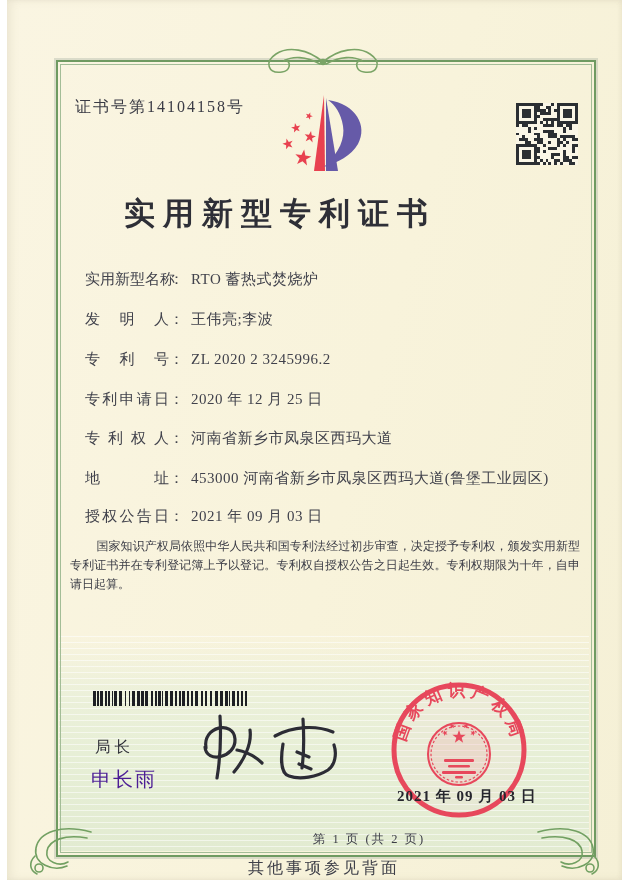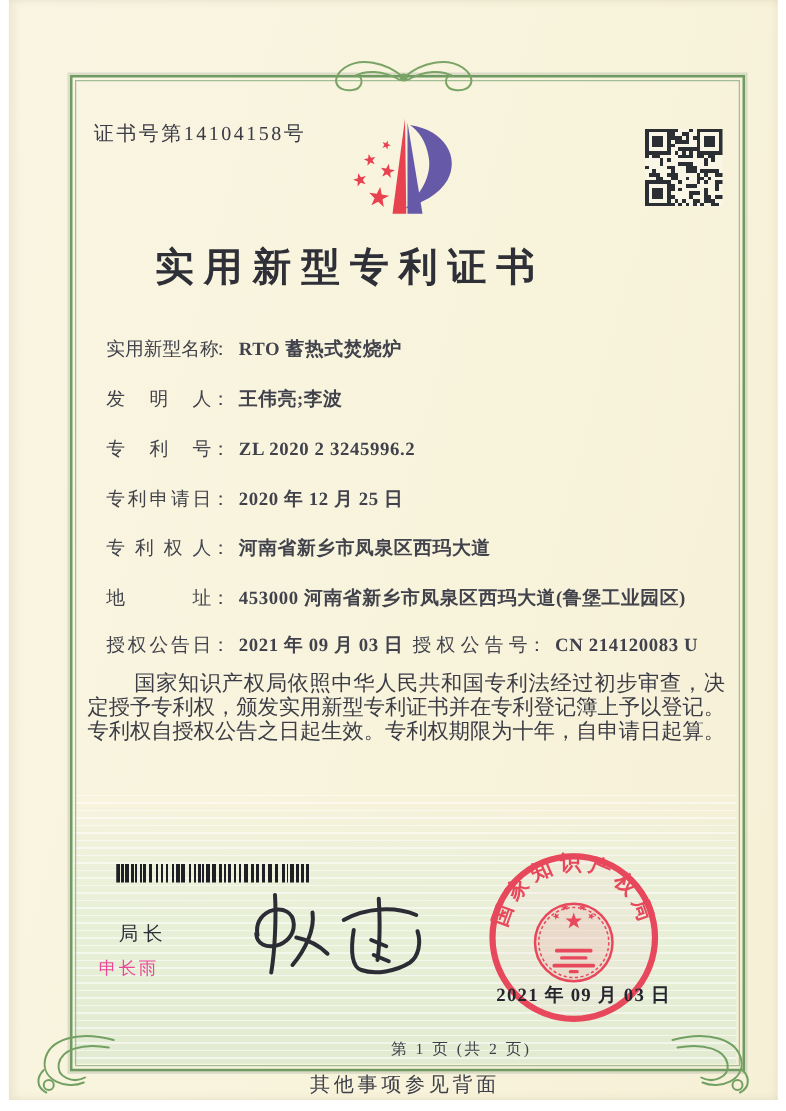--- a/index.html
+++ b/index.html
@@ -15,27 +15,27 @@
   .green-zone{left:59px;top:636px;width:530px;height:215px;
       background:
         repeating-linear-gradient(180deg, rgba(255,255,255,0.55) 0 1px, rgba(255,255,255,0) 1px 6px),
         linear-gradient(180deg, rgba(231,239,216,0) 0%, rgba(231,239,216,0.75) 28%, #e7efd6 55%, #e2ebd1 100%);}
   .certno{left:75px;top:97px;font-size:16px;letter-spacing:2px;color:#3a3b45;}
   .title{left:56px;width:448px;top:193px;text-align:center;font-size:31px;font-weight:bold;
          letter-spacing:8px;color:#2e2f37;}
   .frow{left:85px;font-size:15px;color:#41424c;white-space:nowrap;}
   .flabel{display:inline-block;width:84px;text-align:justify;text-align-last:justify;
           text-justify:inter-ideograph;vertical-align:bottom;}
-  .fvalue{margin-left:7px;letter-spacing:0.5px;font-weight:bold;}
+  .fvalue{margin-left:7px;letter-spacing:0.5px;}
   .grant-right{position:absolute;left:245px;top:0;white-space:nowrap;}
-  .paras{left:70px;top:537px;width:510px;font-size:17px;line-height:19px;
+  .paras{left:70px;top:537px;width:510px;font-size:12px;line-height:19px;
          color:#3b3c46;text-align:justify;}
   .paras p{margin:0;text-indent:2.2em;}
   .sig-role{left:95px;top:737px;font-size:15.5px;letter-spacing:4px;color:#2f3038;}
-  .sig-name{left:79px;top:766px;font-size:14px;letter-spacing:2px;color:#ec4899;}
+  .sig-name{left:91px;top:766px;font-size:20px;letter-spacing:2px;color:#4c1d95;}
   .seal-date{left:397px;top:787px;font-size:15px;font-weight:600;letter-spacing:1px;color:#26262e;}
   .page-info{left:56px;width:626px;top:831px;text-align:center;font-size:12.5px;
              letter-spacing:2px;color:#3c3d47;}
   .back-note{left:56px;width:536px;top:858px;text-align:center;font-size:16px;
              letter-spacing:3px;color:#3f4049;}
   svg{display:block;}
 </style>
 </head>
 <body>
 
@@ -327,23 +327,20 @@
   <span class="flabel">专利申请日</span><span>：</span><span class="fvalue">2020 年 12 月 25 日</span>
 </div>
 <div class="abs frow" style="top:429px">
   <span class="flabel">专利权人</span><span>：</span><span class="fvalue">河南省新乡市凤泉区西玛大道</span>
 </div>
 <div class="abs frow" style="top:469px">
   <span class="flabel">地址</span><span>：</span><span class="fvalue">453000 河南省新乡市凤泉区西玛大道(鲁堡工业园区)</span>
 </div>
 <div class="abs frow" style="top:507px;width:505px">
   <span class="flabel">授权公告日</span><span>：</span><span class="fvalue">2021 年 09 月 03 日</span>
-  <span class="grant-right">
-    <span class="flabel" style="width:92px">授权公告号</span><span>：</span><span class="fvalue">CN 214120083 U</span>
-  </span>
 </div>
 
 <div class="abs paras">
   <p>国家知识产权局依照中华人民共和国专利法经过初步审查，决定授予专利权，颁发实用新型专利证书并在专利登记簿上予以登记。专利权自授权公告之日起生效。专利权期限为十年，自申请日起算。</p>
 </div>
 
 <svg class="abs" style="left:93px;top:691px" width="160" height="15" viewBox="0 0 160 15" shape-rendering="crispEdges">
   <g id="bar-cells" fill="#1d1f24">
       <rect x="0.0" y="0" width="2.7" height="15"></rect>
       <rect x="3.8" y="0" width="2.1" height="15"></rect>

